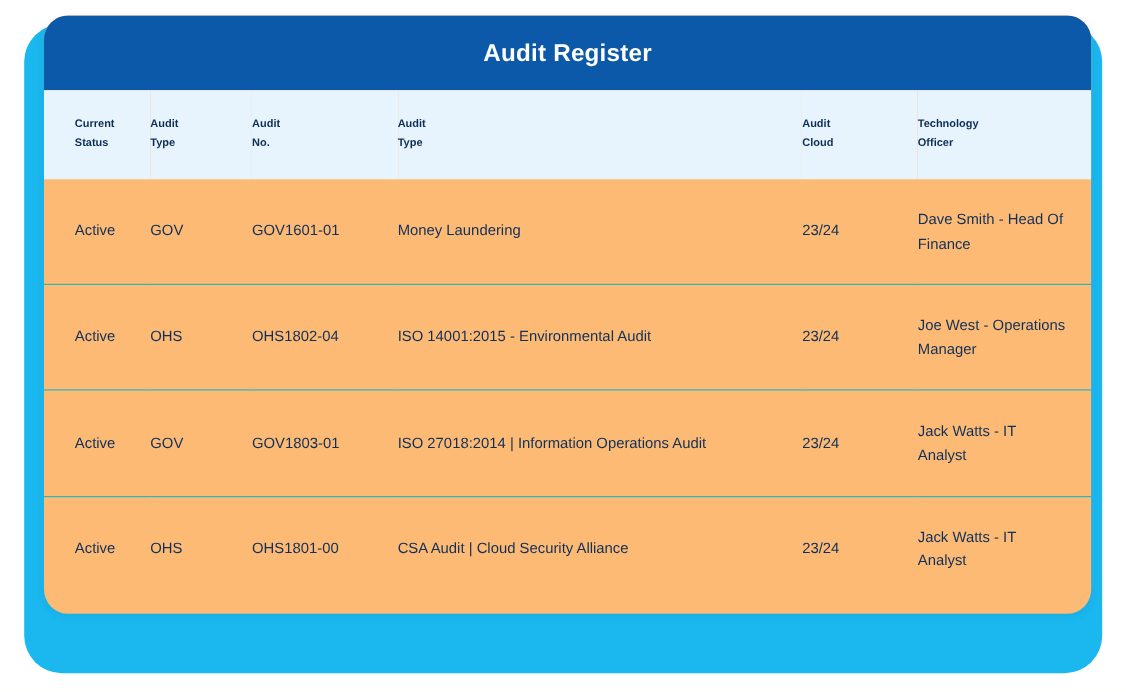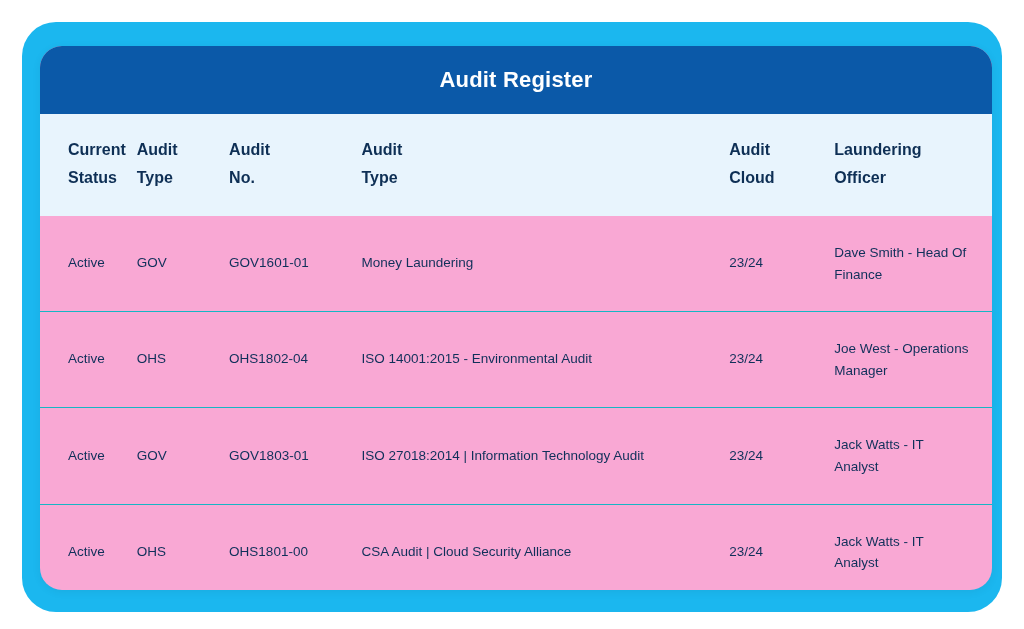--- a/index.html
+++ b/index.html
@@ -30,25 +30,24 @@
     border-radius: 34px;
   }
 
   
   .card {
     position: absolute;
     left: 40px;
     top: 14px;
     width: 952px;
     height: 544px;
-    background: #f9a8d4;
+    background: #fdba74;
     border-radius: 22px;
     overflow: hidden;
     box-shadow: 0 2px 10px rgba(0,0,0,0.06);
-    margin-top: 32px;
   }
 
   .card-header {
     height: 68px;
     background: #0b59a8;
     display: flex;
     align-items: center;
     justify-content: center;
   }
   .card-header .title {
@@ -64,21 +63,21 @@
     table-layout: fixed;
   }
 
   thead tr {
     background: #e8f4fd;
   }
   thead th {
     text-align: left;
     vertical-align: top;
     color: #0e2f55;
-    font-size: 16px;
+    font-size: 10px;
     font-weight: bold;
     line-height: 1.75;
     padding: 22px 10px 24px 0;
   }
   thead th .hdr-line { display: block; white-space: nowrap; }
 
   tbody td {
     font-size: 13.5px;
     color: #10305a;
     vertical-align: middle;
@@ -135,21 +134,21 @@
           </th>
           <th class="col-title">
             <span class="hdr-line">Audit</span>
             <span class="hdr-line">Type</span>
           </th>
           <th class="col-year">
             <span class="hdr-line">Audit</span>
             <span class="hdr-line">Cloud</span>
           </th>
           <th class="col-officer">
-            <span class="hdr-line">Laundering</span>
+            <span class="hdr-line">Technology</span>
             <span class="hdr-line">Officer</span>
           </th>
         </tr>
       </thead>
       <tbody>
         <tr>
           <td class="col-status">Active</td>
           <td class="col-type">GOV</td>
           <td class="col-no">GOV1601-01</td>
           <td class="col-title">Money Laundering</td>
@@ -161,21 +160,21 @@
           <td class="col-type">OHS</td>
           <td class="col-no">OHS1802-04</td>
           <td class="col-title">ISO 14001:2015 - Environmental Audit</td>
           <td class="col-year">23/24</td>
           <td class="col-officer cell-officer">Joe West - Operations Manager</td>
         </tr>
         <tr>
           <td class="col-status">Active</td>
           <td class="col-type">GOV</td>
           <td class="col-no">GOV1803-01</td>
-          <td class="col-title">ISO 27018:2014 | Information Technology Audit</td>
+          <td class="col-title">ISO 27018:2014 | Information Operations Audit</td>
           <td class="col-year">23/24</td>
           <td class="col-officer cell-officer">Jack Watts - IT Analyst</td>
         </tr>
         <tr>
           <td class="col-status">Active</td>
           <td class="col-type">OHS</td>
           <td class="col-no">OHS1801-00</td>
           <td class="col-title">CSA Audit | Cloud Security Alliance</td>
           <td class="col-year">23/24</td>
           <td class="col-officer cell-officer">Jack Watts - IT Analyst</td>

